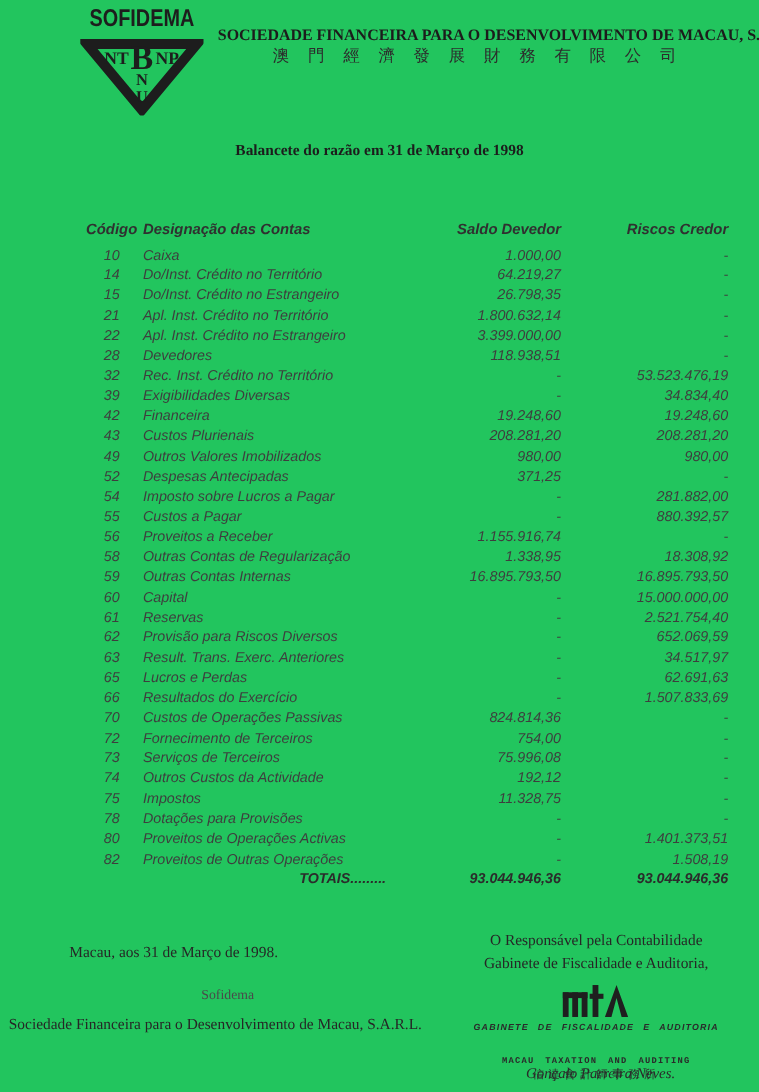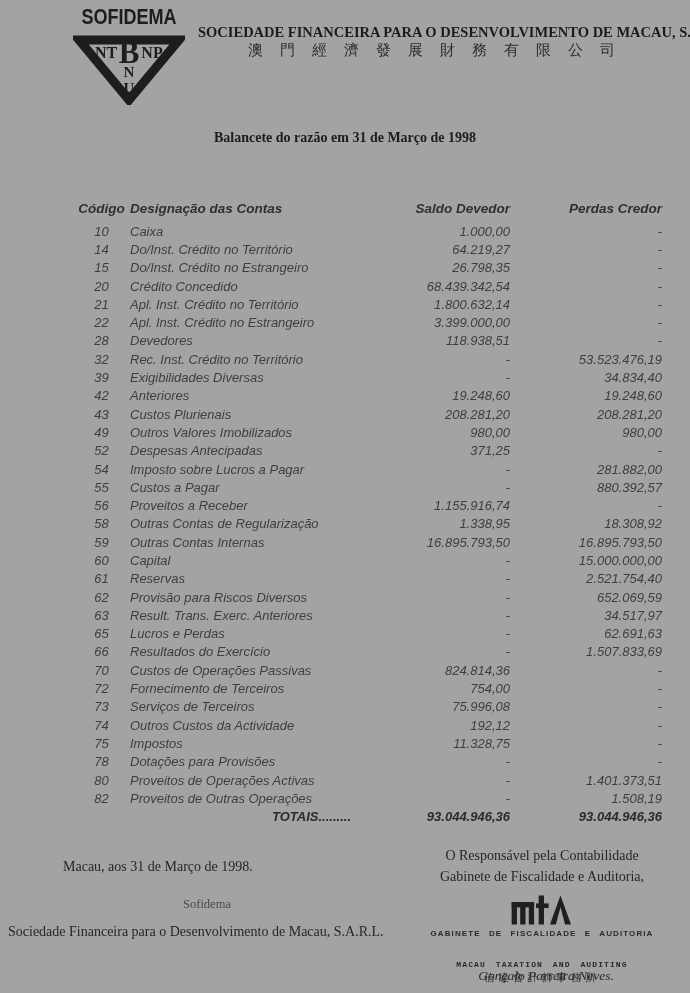--- a/index.html
+++ b/index.html
@@ -1,18 +1,18 @@
 <!DOCTYPE html>
 <html><head>
 <meta charset="utf-8">
 <style>
   html,body{margin:0;padding:0;background:#e9e9e9;}
   .page{
     position:relative;width:690px;height:993px;margin:0 auto;
-    background:#a3a3a3;overflow:hidden;
+    background:#22c55e;overflow:hidden;
     font-family:"Liberation Serif",serif;color:#222;
   }
 
   
   .logo{position:absolute;left:66px;top:6px;width:126px;text-align:center;}
   .logo-word{
     font-family:"Liberation Sans",sans-serif;font-weight:700;font-size:22px;
     line-height:1;color:#1d1d1d;letter-spacing:0px;
     transform:scaleX(0.82);transform-origin:center top;white-space:nowrap;
   }
@@ -52,21 +52,21 @@
 
   
   .f-date{position:absolute;left:63px;top:859px;font-size:14px;color:#262626;}
   .f-sofidema{position:absolute;left:112px;top:897px;width:190px;text-align:center;font-size:12.5px;color:#4a4a4a;}
   .f-company{position:absolute;left:8px;top:924px;font-size:14px;color:#262626;white-space:nowrap;}
 
   .f-right{position:absolute;left:416px;top:845px;width:252px;text-align:center;}
   .f-right-line{font-size:14px;color:#262626;line-height:21px;}
   .stamp-logo{display:block;margin:6px auto 1px;}
   .stamp-l1{font-family:"Liberation Sans",sans-serif;font-weight:700;font-size:8px;
-            letter-spacing:1.1px;word-spacing:5px;color:#2a2a2a;line-height:11px;}
+            letter-spacing:1.1px;word-spacing:5px;color:#2a2a2a;line-height:11px;font-style:italic;}
   .stamp-l2{font-family:Liberation Mono, monospace;font-weight:700;font-size:8px;
             letter-spacing:1.1px;word-spacing:4px;color:#2a2a2a;line-height:11px;margin-top:20px;}
   .stamp-l3{font-size:10.5px;letter-spacing:4px;color:#2e2e2e;line-height:14px;margin-top:1px;}
   .f-signature{position:absolute;left:420px;top:968px;width:252px;text-align:center;
                font-style:italic;font-size:13.5px;color:#2a2a2a;}
 </style>
 </head>
 <body>
 
 <div class="page">
@@ -97,21 +97,21 @@
       <col class="w-code">
         <col>
         <col class="w-dev">
         <col class="w-cred">
     </colgroup>
     <thead>
       <tr>
         <th class="th-code">Código</th>
         <th class="th-name">Designação das Contas</th>
         <th class="th-dev">Saldo Devedor</th>
-        <th class="th-cred">Perdas Credor</th>
+        <th class="th-cred">Riscos Credor</th>
       </tr>
     </thead>
     <tbody>
         <tr>
       <td class="c-code">10</td>
       <td class="c-name">Caixa</td>
       <td class="c-dev">1.000,00</td>
       <td class="c-cred">-</td>
     </tr>
         <tr>
@@ -120,26 +120,20 @@
       <td class="c-dev">64.219,27</td>
       <td class="c-cred">-</td>
     </tr>
         <tr>
       <td class="c-code">15</td>
       <td class="c-name">Do/Inst. Crédito no Estrangeiro</td>
       <td class="c-dev">26.798,35</td>
       <td class="c-cred">-</td>
     </tr>
         <tr>
-      <td class="c-code">20</td>
-      <td class="c-name">Crédito Concedido</td>
-      <td class="c-dev">68.439.342,54</td>
-      <td class="c-cred">-</td>
-    </tr>
-        <tr>
       <td class="c-code">21</td>
       <td class="c-name">Apl. Inst. Crédito no Território</td>
       <td class="c-dev">1.800.632,14</td>
       <td class="c-cred">-</td>
     </tr>
         <tr>
       <td class="c-code">22</td>
       <td class="c-name">Apl. Inst. Crédito no Estrangeiro</td>
       <td class="c-dev">3.399.000,00</td>
       <td class="c-cred">-</td>
@@ -157,21 +151,21 @@
       <td class="c-cred">53.523.476,19</td>
     </tr>
         <tr>
       <td class="c-code">39</td>
       <td class="c-name">Exigibilidades Diversas</td>
       <td class="c-dev">-</td>
       <td class="c-cred">34.834,40</td>
     </tr>
         <tr>
       <td class="c-code">42</td>
-      <td class="c-name">Anteriores</td>
+      <td class="c-name">Financeira</td>
       <td class="c-dev">19.248,60</td>
       <td class="c-cred">19.248,60</td>
     </tr>
         <tr>
       <td class="c-code">43</td>
       <td class="c-name">Custos Plurienais</td>
       <td class="c-dev">208.281,20</td>
       <td class="c-cred">208.281,20</td>
     </tr>
         <tr>

